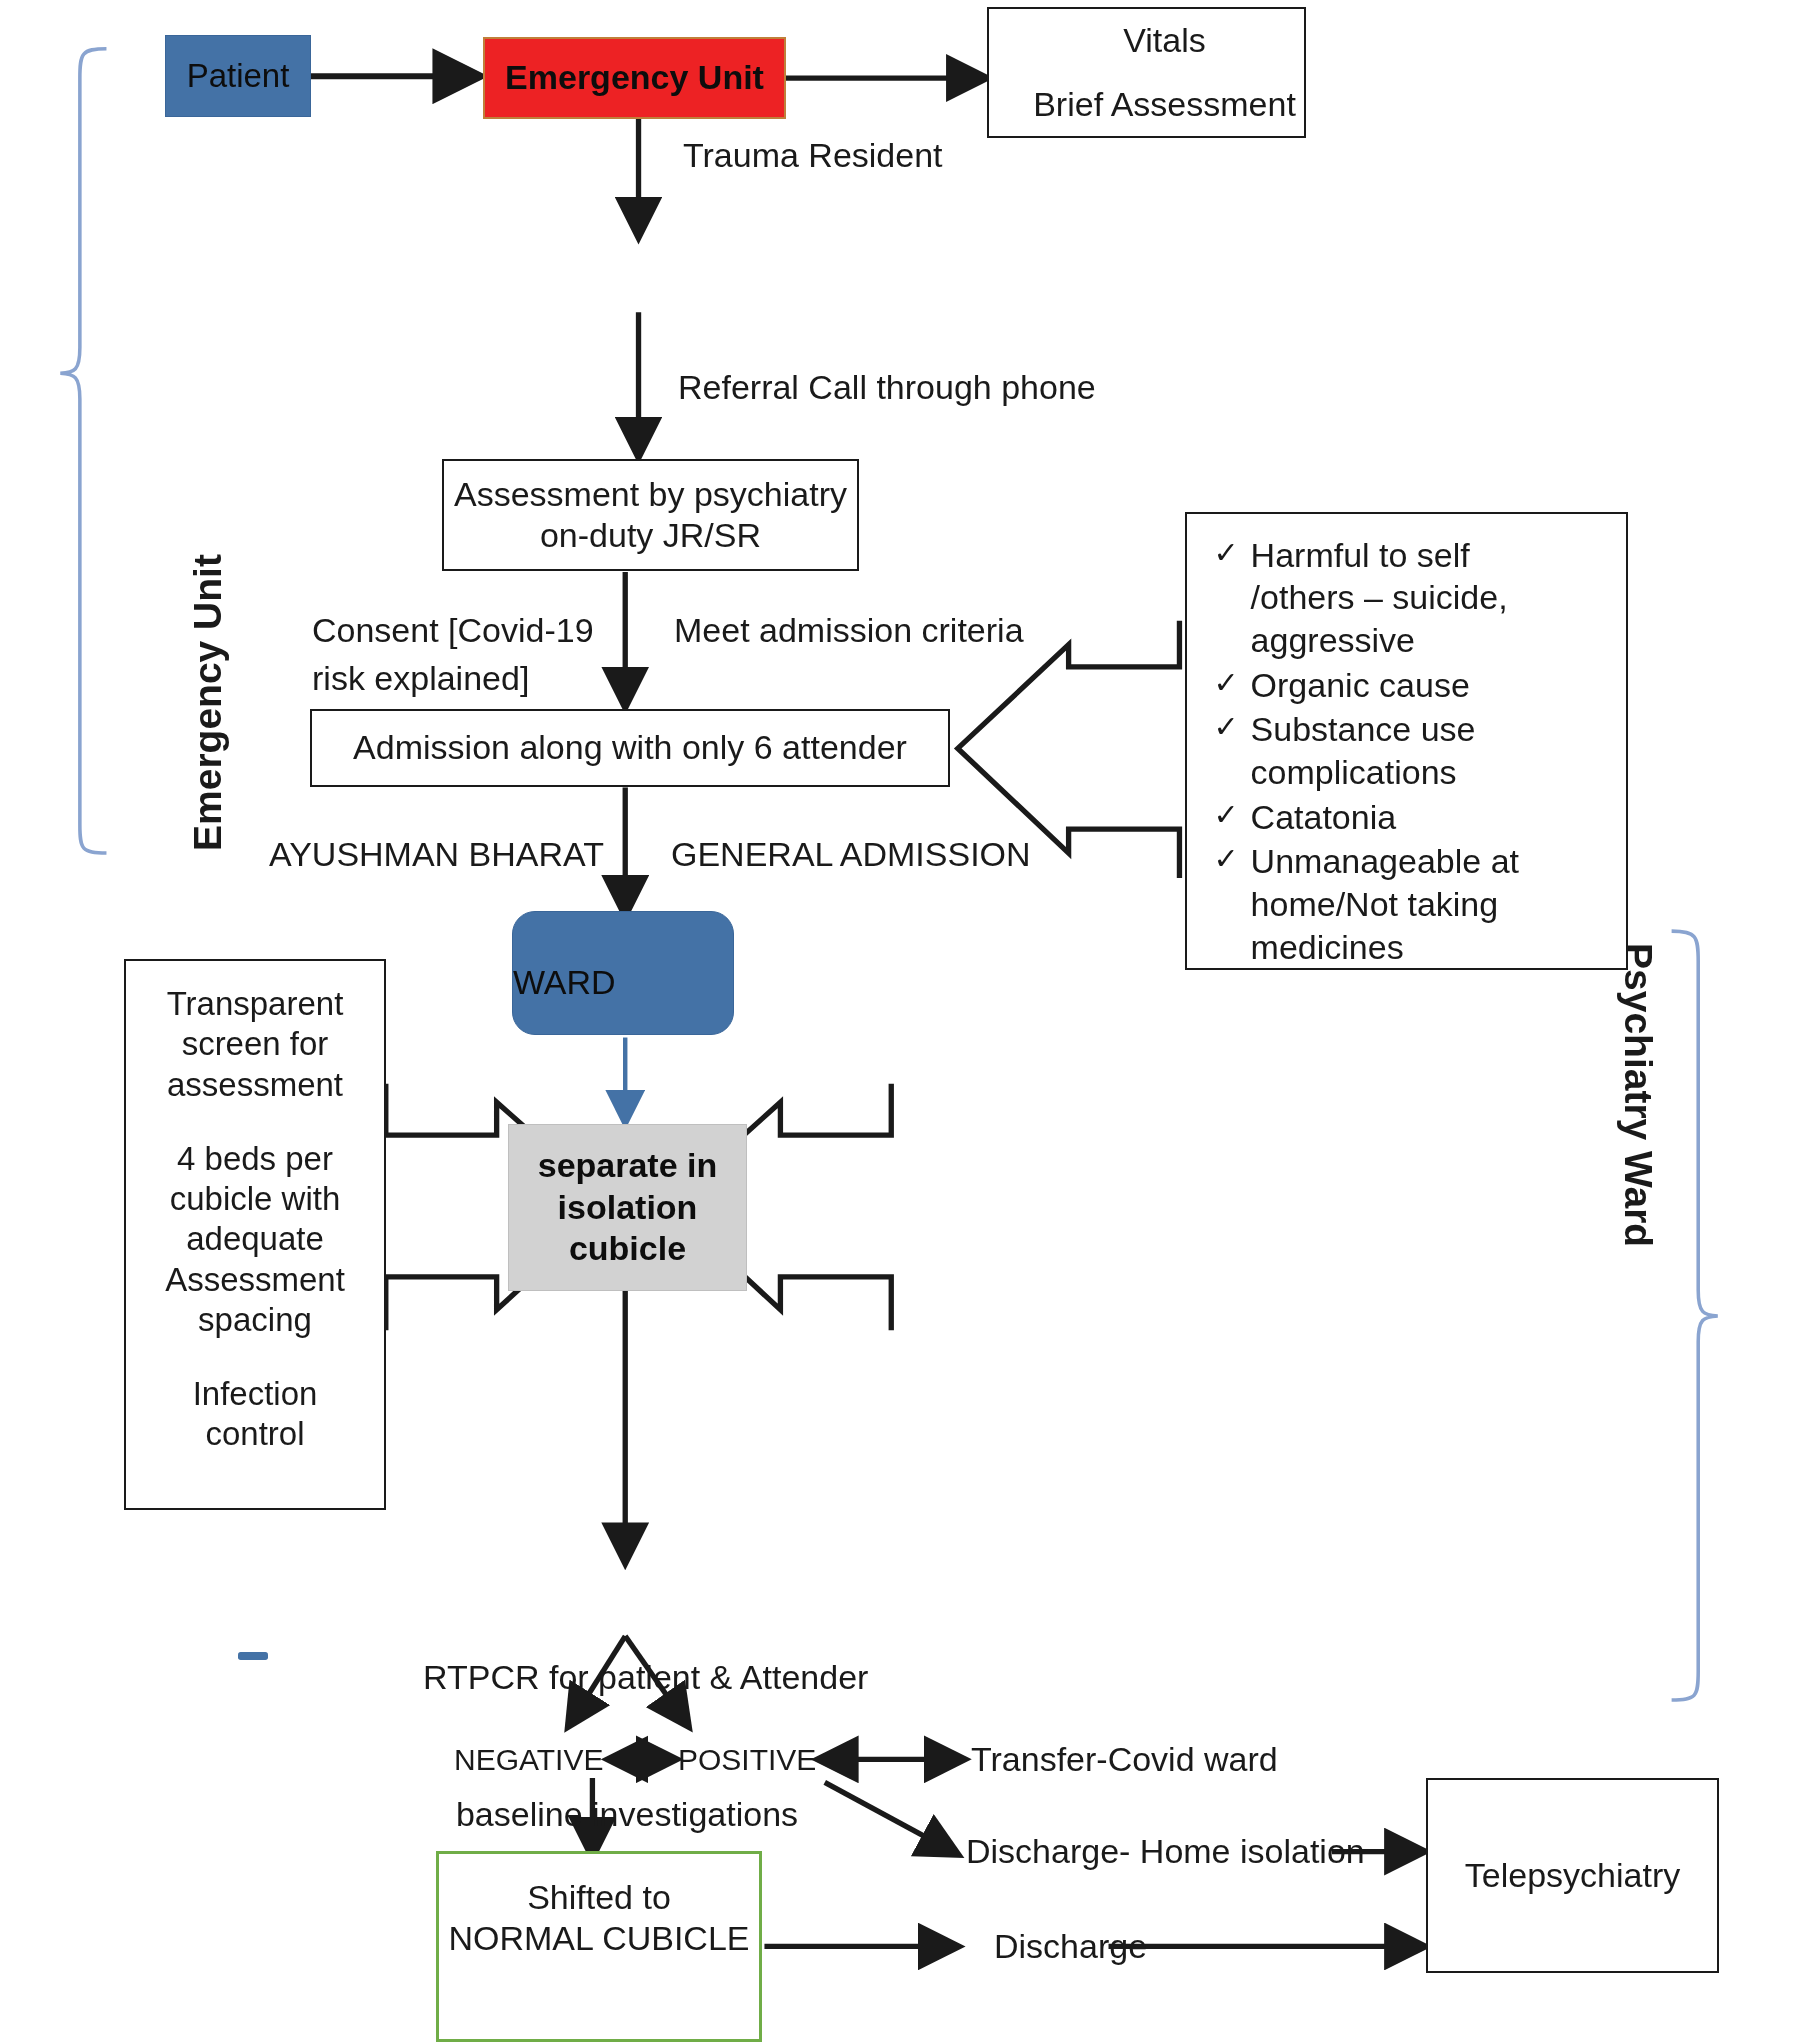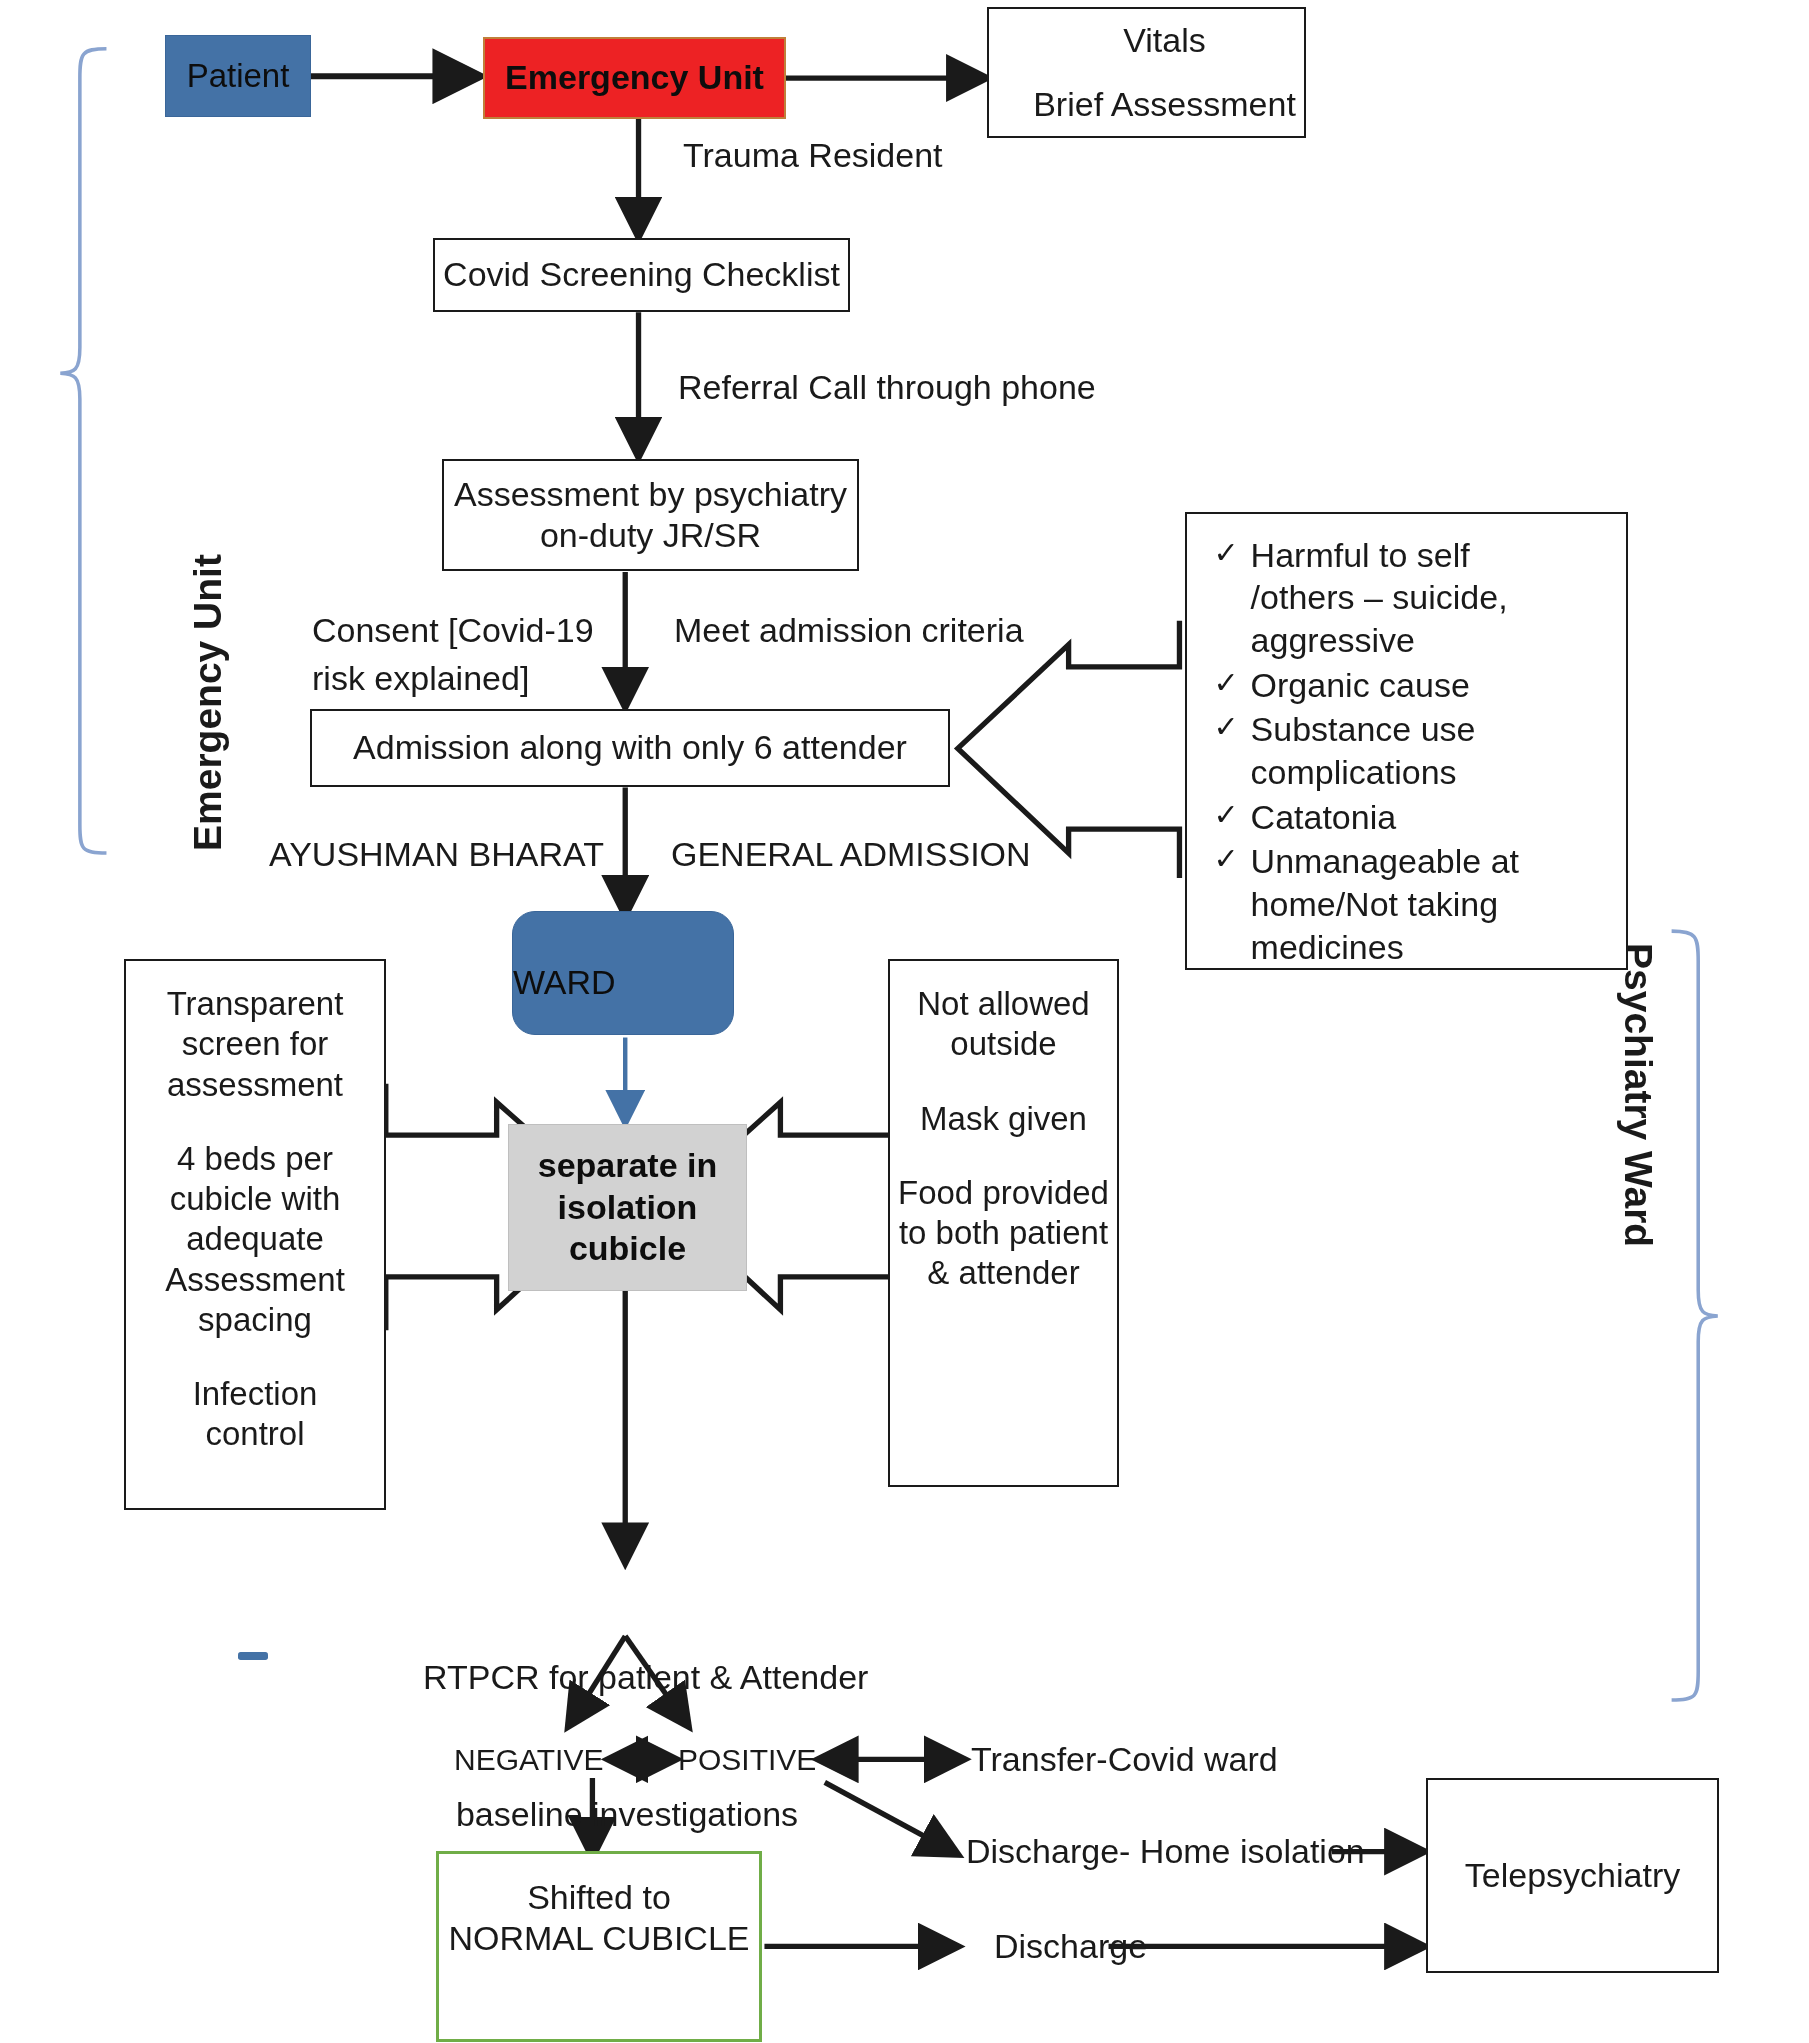--- a/index.html
+++ b/index.html
@@ -163,23 +163,20 @@
     <span>Emergency Unit</span>
   </div>
 
   <div class="node boxed" style="left:987px; top:7px; width:319px; height:131px; font-size:34px; justify-content:space-around;padding-left:36px;">
     <span>Vitals</span>
     <span>Brief Assessment</span>
   </div>
 
   <div class="label" style="left:683px; top:133px; font-size:34px;">Trauma Resident</div>
 
-  <div class="node boxed" style="left:433px; top:238px; width:417px; height:74px; font-size:34px;">
-    <span>Covid Screening Checklist</span>
-  </div>
 
   <div class="label" style="left:678px; top:365px; font-size:34px;">Referral Call through phone</div>
 
   <div class="node boxed" style="left:442px; top:459px; width:417px; height:112px; font-size:34px; justify-content:center;">
     <span>Assessment by psychiatry</span>
     <span>on-duty JR/SR</span>
   </div>
 
   <div class="label" style="left:312px; top:608px; font-size:34px;">Consent [Covid-19</div>
   <div class="label" style="left:312px; top:656px; font-size:34px;">risk explained]</div>
@@ -236,28 +233,20 @@
 assessment</div>
     <div style="white-space:pre-line;">4 beds per
 cubicle with
 adequate</div>
     <div style="white-space:pre-line; margin-bottom:34px;">Assessment
 spacing</div>
     <div style="white-space:pre-line;">Infection
 control</div>
   </div>
 
-  <div class="node boxed" style="left:888px; top:959px; width:231px; height:528px; font-size:33px; justify-content:flex-start; padding-top:23px;">
-    <div style="white-space:pre-line; margin-bottom:34px;">Not allowed
-outside</div>
-    <div style="white-space:pre-line; margin-bottom:34px;">Mask given</div>
-    <div style="white-space:pre-line; width:257px;">Food provided
-to both patient
-&amp; attender</div>
-  </div>
 
   <div class="blue-dash" style="left:238px; top:1652px; width:30px; height:8px;"></div>
 
   <div class="label" style="left:423px; top:1563px; font-size:34px; text-align:center; width:408px; line-height:1.35;">
     <div>RTPCR for patient &amp; Attender</div>
     <div>baseline investigations</div>
   </div>
 
   <div class="label" style="left:454px; top:1740px; font-size:30px;">NEGATIVE</div>
   <div class="label" style="left:678px; top:1740px; font-size:30px;">POSITIVE</div>

